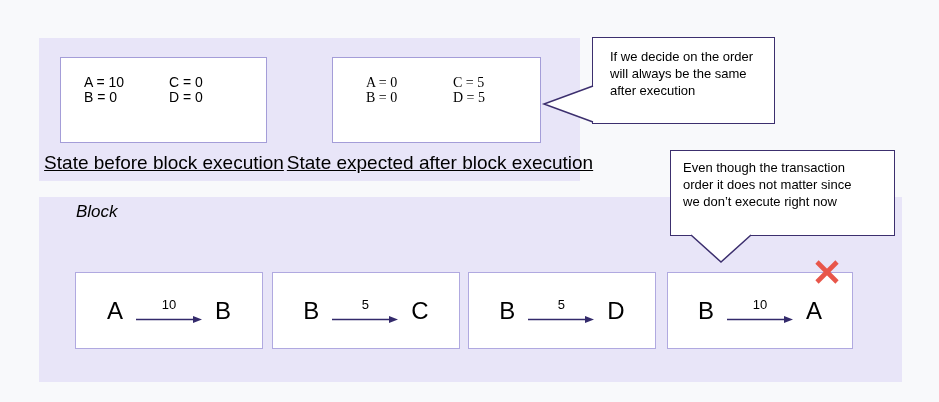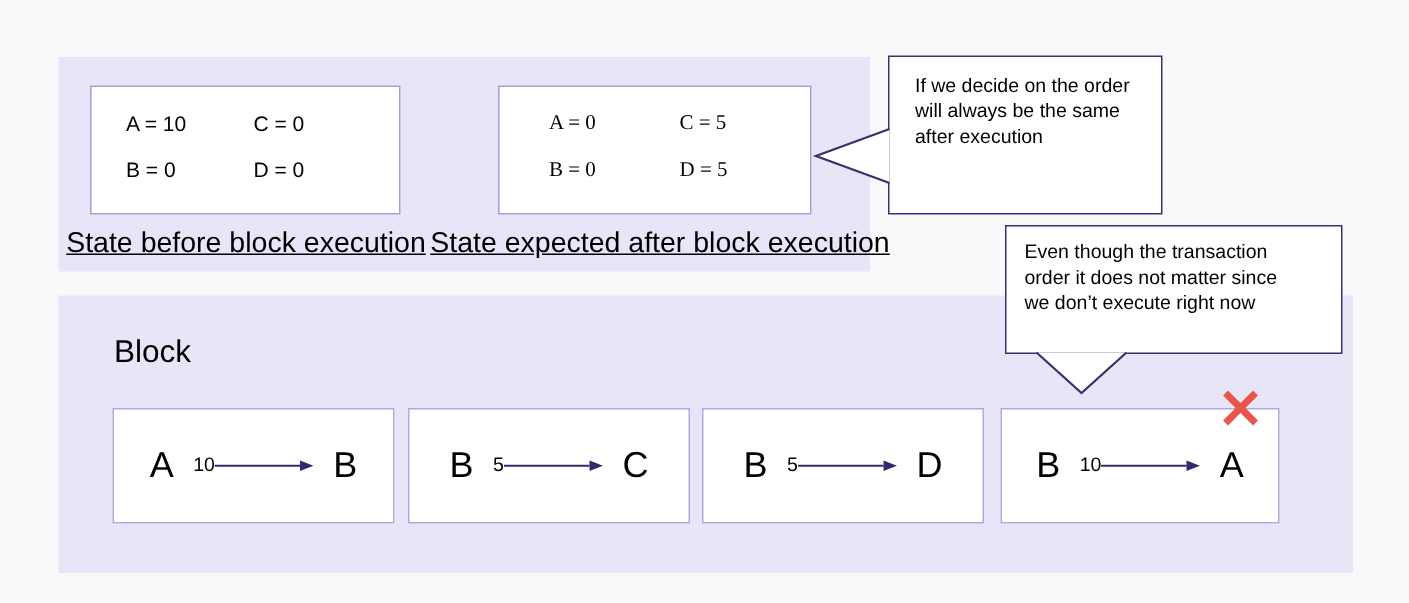--- a/index.html
+++ b/index.html
@@ -25,21 +25,20 @@
   .white-box {
     position: absolute;
     background: #ffffff;
     border: 1px solid #a49dd8;
   }
   .state-box-1 { left: 60px;  top: 57px; width: 207px; height: 86px; }
   .state-box-2 { left: 332px; top: 57px; width: 209px; height: 86px; }
 
   .state-grid {
     display: grid;
-    row-gap: 16px;
     font-size: 14px;
     line-height: 15px;
   }
   .state-grid-1 { grid-template-columns: 85px auto; padding: 17px 0 0 23px; }
   .state-grid-2 { grid-template-columns: 87px auto; padding: 17px 0 0 33px; font-family: Liberation Serif, serif; }
 
   .state-label {
     position: absolute;
     top: 152px;
     font-size: 19px;
@@ -51,32 +50,33 @@
   .state-label-2 { left: 440px; }
 
   .bubble {
     position: absolute;
     background: #ffffff;
     border: 1.5px solid #3c2f6e;
     font-size: 13px;
     line-height: 17px;
     z-index: 5;
   }
-  .bubble-order  { left: 592px; top: 37px;  width: 183px; height: 106px; padding: 10px 4px 0 17px; }
+  .bubble-order  { left: 592px; top: 37px;  width: 183px; height: 87px; padding: 10px 4px 0 17px; }
   .bubble-revert { left: 670px; top: 150px; width: 225px; height: 86px; padding: 8px 4px 0 12px; }
 
   .tail-svg { position: absolute; z-index: 6; }
   .tail-left { left: 541px; top: 83px; }
   .tail-down { left: 688px; top: 234px; }
 
   .block-title {
     position: absolute;
     left: 76px;
-    top: 223px;
-    font-size: 21px;
+    top: 202px;
+    font-size: 17px;
+    font-style: italic;
   }
 
   .tx-box {
     position: absolute;
     top: 272px;
     width: 188px;
     height: 77px;
     background: #ffffff;
     border: 1px solid #b0a9e0;
     display: flex;
@@ -86,21 +86,21 @@
   }
   .tx-1 { left: 75px; }
   .tx-2 { left: 272px; }
   .tx-3 { left: 468px; }
   .tx-4 { left: 667px; width: 186px; }
 
   .tx-letter { font-size: 24px; }
 
   .arrow-group {
     display: flex;
-    flex-direction: row;
+    flex-direction: column;
     align-items: center;
     margin: 0 13px;
   }
   .arrow-amount {
     font-size: 13px;
     line-height: 15px;
     margin-bottom: 3px;
   }
 
   .x-mark {

